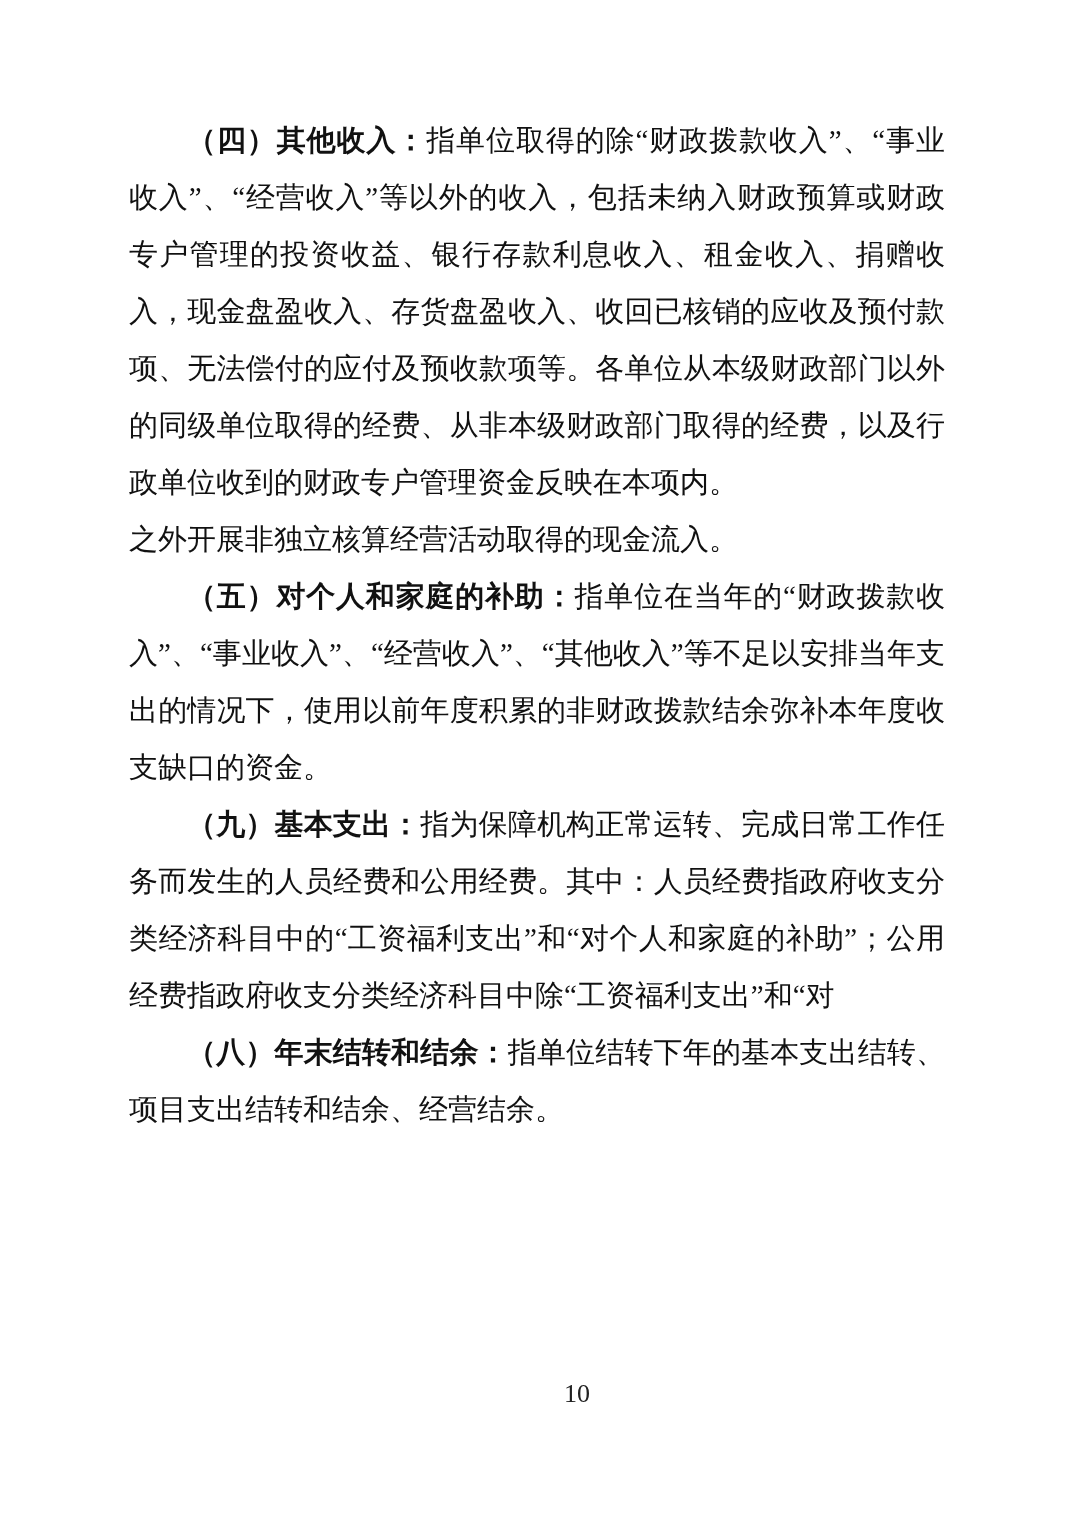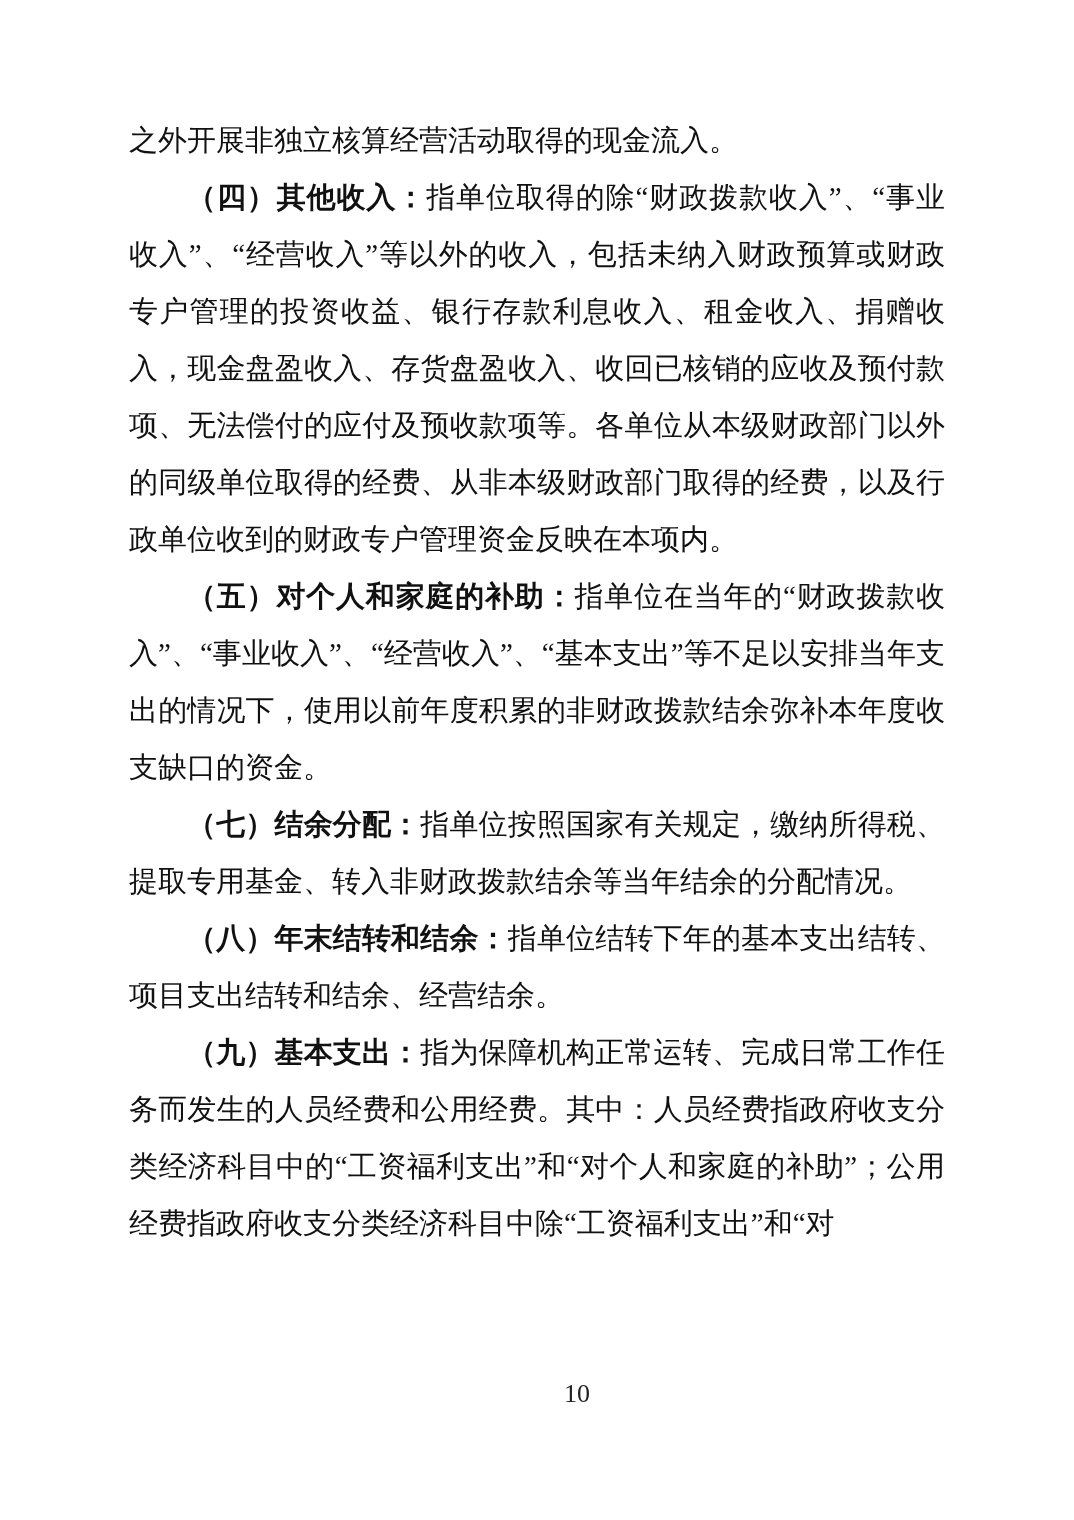--- a/index.html
+++ b/index.html
@@ -51,29 +51,28 @@
     color: #222222;
     margin-left: 40px;
   }
 </style>
 </head>
 <body>
 
 <div class="page">
   <div class="content">
 
+    <p class="para indent"><span class="lead">（四）其他收入：</span><span>指单位取得的除“财政拨款收入”、“事业收入”、“经营收入”等以外的收入，包括未纳入财政预算或财政专户管理的投资收益、银行存款利息收入、租金收入、捐赠收入，现金盘盈收入、存货盘盈收入、收回已核销的应收及预付款项、无法偿付的应付及预收款项等。各单位从本级财政部门以外的同级单位取得的经费、从非本级财政部门取得的经费，以及行政单位收到的财政专户管理资金反映在本项内。</span></p>
+
     <p class="para"><span>之外开展非独立核算经营活动取得的现金流入。</span></p>
 
-    <p class="para indent"><span class="lead">（四）其他收入：</span><span>指单位取得的除“财政拨款收入”、“事业收入”、“经营收入”等以外的收入，包括未纳入财政预算或财政专户管理的投资收益、银行存款利息收入、租金收入、捐赠收入，现金盘盈收入、存货盘盈收入、收回已核销的应收及预付款项、无法偿付的应付及预收款项等。各单位从本级财政部门以外的同级单位取得的经费、从非本级财政部门取得的经费，以及行政单位收到的财政专户管理资金反映在本项内。</span></p>
-
-    <p class="para indent"><span class="lead">（五）对个人和家庭的补助：</span><span>指单位在当年的“财政拨款收入”、“事业收入”、“经营收入”、“基本支出”等不足以安排当年支出的情况下，使用以前年度积累的非财政拨款结余弥补本年度收支缺口的资金。</span></p>
+    <p class="para indent"><span class="lead">（五）对个人和家庭的补助：</span><span>指单位在当年的“财政拨款收入”、“事业收入”、“经营收入”、“其他收入”等不足以安排当年支出的情况下，使用以前年度积累的非财政拨款结余弥补本年度收支缺口的资金。</span></p>
 
 
-    <p class="para indent"><span class="lead">（七）结余分配：</span><span>指单位按照国家有关规定，缴纳所得税、提取专用基金、转入非财政拨款结余等当年结余的分配情况。</span></p>
+
+    <p class="para indent"><span class="lead">（九）基本支出：</span><span>指为保障机构正常运转、完成日常工作任务而发生的人员经费和公用经费。其中：人员经费指政府收支分类经济科目中的“工资福利支出”和“对个人和家庭的补助”；公用经费指政府收支分类经济科目中除“工资福利支出”和“对</span></p>
 
     <p class="para indent"><span class="lead">（八）年末结转和结余：</span><span>指单位结转下年的基本支出结转、项目支出结转和结余、经营结余。</span></p>
-
-    <p class="para indent"><span class="lead">（九）基本支出：</span><span>指为保障机构正常运转、完成日常工作任务而发生的人员经费和公用经费。其中：人员经费指政府收支分类经济科目中的“工资福利支出”和“对个人和家庭的补助”；公用经费指政府收支分类经济科目中除“工资福利支出”和“对</span></p>
 
   </div>
 
   <div class="page-number">10</div>
 </div>
 
 </body></html>

